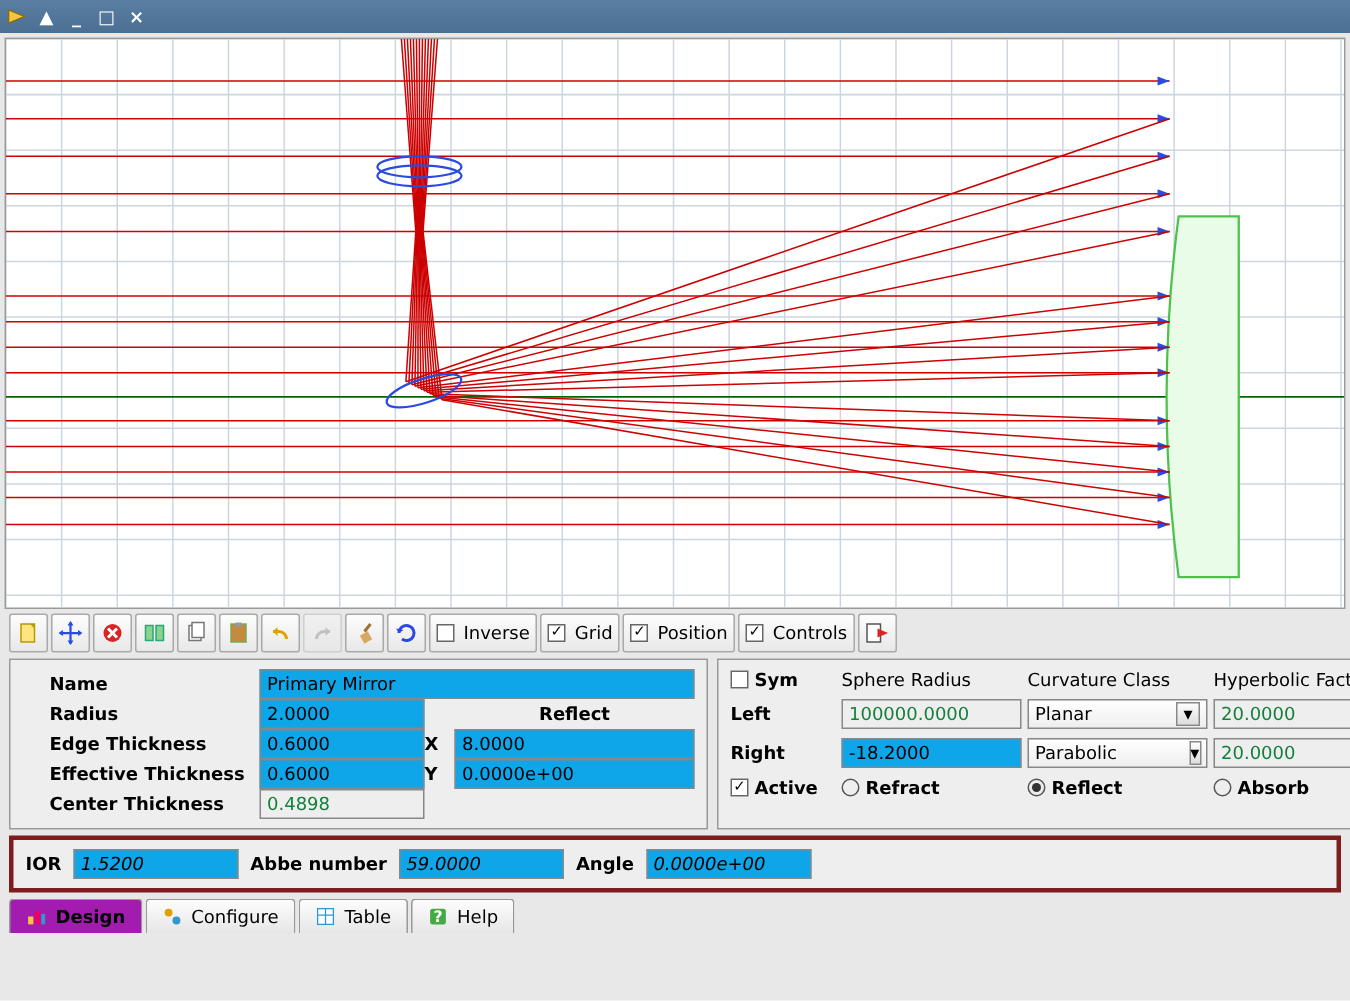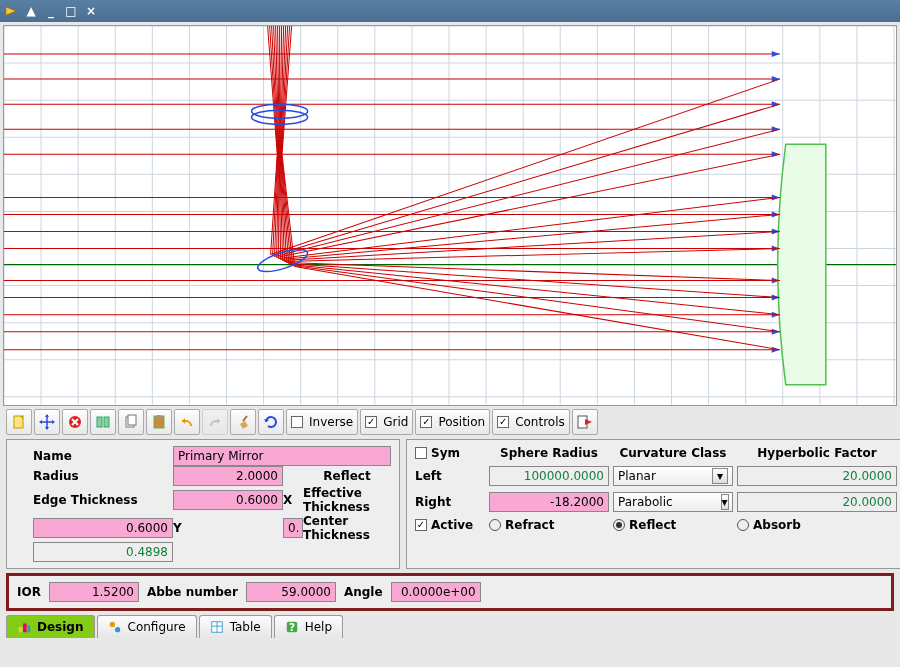--- a/index.html
+++ b/index.html
@@ -18,37 +18,37 @@
 .tbtn { width: 26px; height: 26px; border: 1px solid #aaa; background: linear-gradient(#fdfdfd,#e8e8e8); display: flex; align-items: center; justify-content: center; cursor: pointer; border-radius: 2px; }
 .tbtn svg { width: 16px; height: 16px; }
 .chkbtn { height: 26px; border: 1px solid #aaa; background: linear-gradient(#fdfdfd,#e8e8e8); display: flex; align-items: center; padding: 0 4px; gap: 6px; border-radius: 2px; cursor: pointer; }
 .chkbox { width: 12px; height: 12px; background: #fff; border: 1px solid #666; display: flex; align-items: center; justify-content: center; font-size: 10px; line-height: 10px; }
 
 .panels-row { display: flex; gap: 6px; margin: 0 6px 4px 6px; }
 .panel { border: 1px solid #999; background: #eee; padding: 6px 8px; display: grid; align-content: start; }
 .panel-left { flex: 0 0 394px; grid-template-columns: 140px 110px 20px 1fr; row-gap: 0; align-items: center; padding-left: 26px; }
 .panel-right { flex: 1; grid-template-columns: 70px 120px 120px 1fr; row-gap: 6px; column-gap: 4px; align-items: center; }
 .lbl { font-weight: bold; }
-.lblc { font-weight: bold; text-align: center; }
-input.txt { height: 20px; border: 1px solid #888; padding: 0 4px; background: #f9a8d4; }
+.lblc { font-weight: normal; }
+input.txt { height: 20px; border: 1px solid #888; padding: 0 4px; background: #0ea5e9; }
 input.txt.ro { background: #eee; color: #15803d; }
-input.txt.right { text-align: right; }
+input.txt.right { }
 .combo { height: 20px; border: 1px solid #888; background: linear-gradient(#fff,#eee); display: flex; align-items: center; padding: 0 4px; justify-content: space-between; cursor: pointer; gap: 48px; }
 .combo .arrow { border: 1px solid #888; width: 16px; height: 16px; display: flex; align-items: center; justify-content: center; background: linear-gradient(#fdfdfd,#ddd); }
 .radio-row { display: flex; align-items: center; gap: 4px; }
 .radio { width: 12px; height: 12px; border: 1px solid #555; border-radius: 50%; display: flex; align-items: center; justify-content: center; }
 .radio.on::after { content: ""; width: 6px; height: 6px; background: #333; border-radius: 50%; }
 
 .bottom-panel { border: 3px solid #7f1d1d; background: #eee; margin: 0 6px 4px 6px; padding: 6px 8px; display: flex; align-items: center; gap: 8px; }
 .bottom-panel .lbl { font-weight: bold; }
-.bottom-panel input.txt { width: 90px; }
+.bottom-panel input.txt { width: 110px; font-style: italic; }
 
 .tabs { display: flex; gap: 2px; margin: 0 6px; align-items: flex-end; }
 .tab { border: 1px solid #999; border-bottom: none; background: linear-gradient(#fdfdfd,#e6e6e6); padding: 4px 10px; display: flex; align-items: center; gap: 6px; cursor: pointer; border-radius: 3px 3px 0 0; }
-.tab.active { background: #84cc16; font-weight: bold; }
+.tab.active { background: #a21caf; font-weight: bold; }
 .tab .ticon { width: 14px; height: 14px; }
 </style>
 </head>
 <body>
 
 <div class="titlebar">
   <span class="icon">
       <svg viewBox="0 0 16 16">
         <polygon points="2,3 14,8 2,13" fill="#f5c542" stroke="#8a6d00"></polygon>
       </svg>
@@ -266,20 +266,21 @@
   <div class="panel panel-left">
     <span class="lbl">Name</span>
     <input class="txt" style="grid-column: span 3;" value="Primary Mirror">
     <span class="lbl">Radius</span>
     <input class="txt right" value="2.0000" style="">
     <span></span>
     <span class="lbl" style="text-align:center">Reflect</span>
     <span class="lbl">Edge Thickness</span>
     <input class="txt right" value="0.6000" style="">
     <span class="lbl">X</span>
+    <input class="txt right" value="8.0000" style="">
     <span class="lbl">Effective Thickness</span>
     <input class="txt right" value="0.6000" style="">
     <span class="lbl">Y</span>
     <input class="txt right" value="0.0000e+00" style="">
     <span class="lbl">Center Thickness</span>
     <input class="txt right ro" readonly="" value="0.4898" style="">
     <span></span>
       <span></span>
   </div>
 

